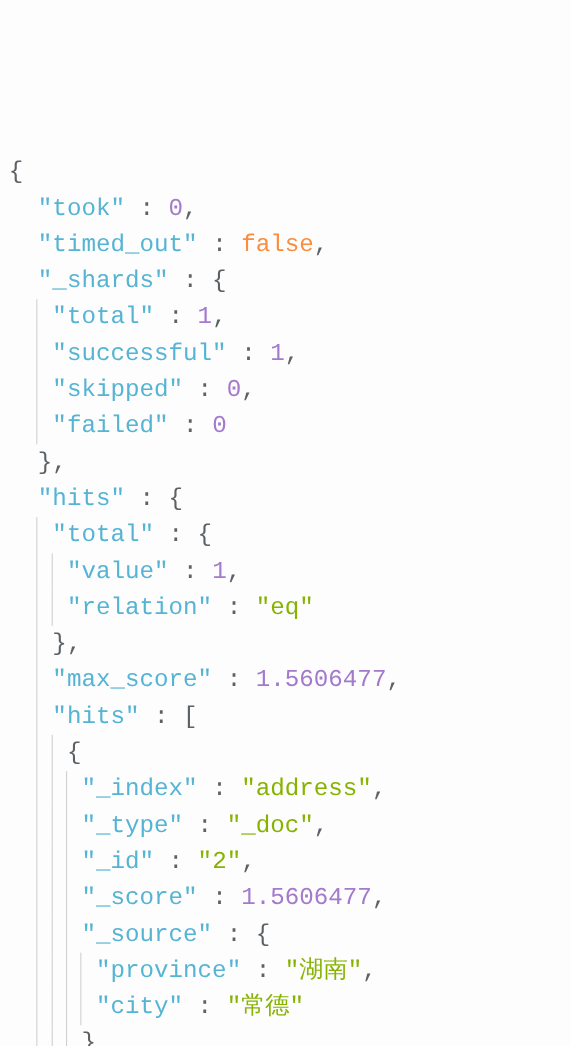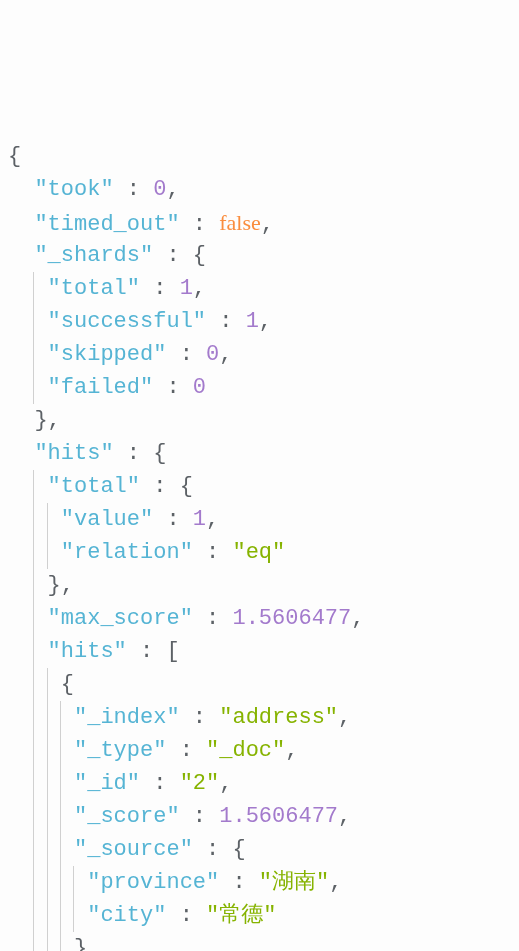--- a/index.html
+++ b/index.html
@@ -11,21 +11,21 @@
       padding: 8px 0 8px 0;
       width: 519px;
       white-space: pre;
       position: relative;
     }
     .code-container { position: relative; padding-left: 8px; }
     .line { display: block; height: 33px; line-height: 33px; }
     .punct { color: #5c6166; }
     .key { color: #55b4d4; }
     .num { color: #a37acc; }
-    .bool { color: #fa8d3e; font-family: Liberation Serif, serif; }
+    .bool { color: #fa8d3e; }
     .str { color: #86b300; }
     .guide {
       display: inline-block;
       border-left: 1px solid #d0d0d0;
       height: 33px;
       vertical-align: top;
       margin-left: -1px;
     }
   </style>
 </head>

